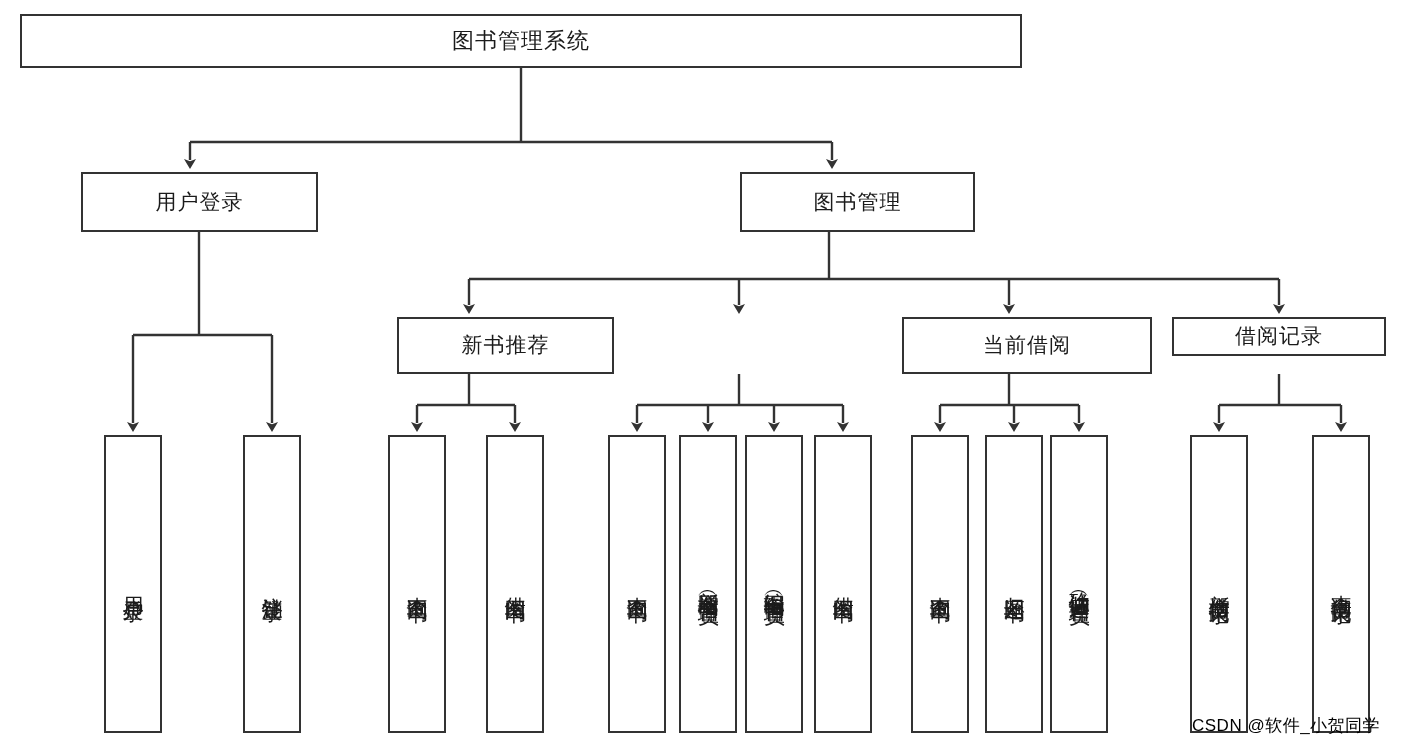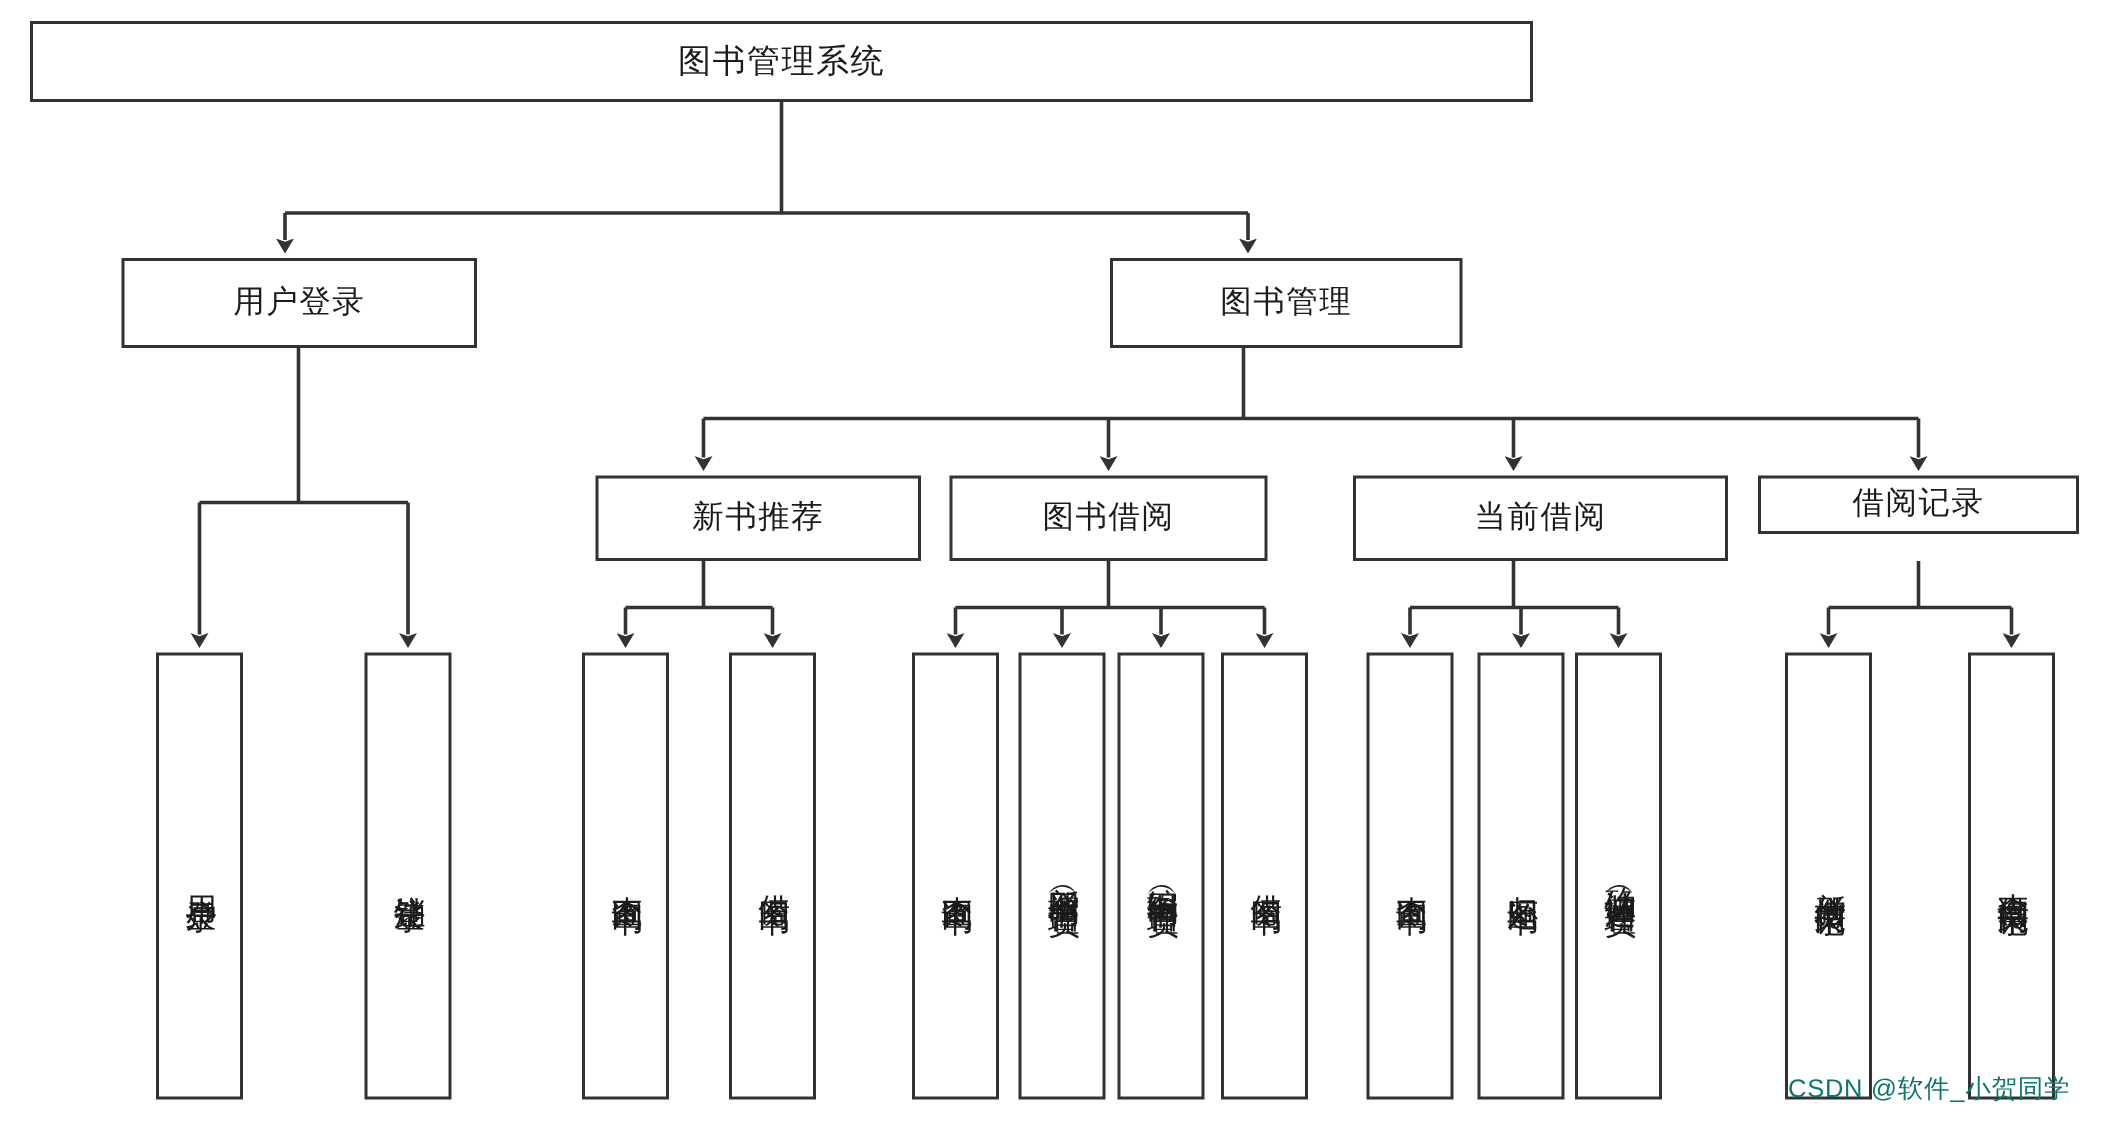--- a/index.html
+++ b/index.html
@@ -54,21 +54,21 @@
     top: 0;
     width: 1405px;
     height: 747px;
     pointer-events: none;
   }
   .watermark {
     position: absolute;
     left: 1192px;
     top: 714px;
     font-size: 17px;
-    color: #0f766e;
+    color: #000000;
     white-space: nowrap;
     letter-spacing: 0.5px;
   }
 </style>
 </head>
 <body>
 
 <div id="canvas">
 
   <svg class="links" viewBox="0 0 1405 747">
@@ -128,23 +128,20 @@
   <div class="node" style="left:81px; top:172px; width:237px; height:60px;">
     <span class="label">用户登录</span>
   </div>
   <div class="node" style="left:740px; top:172px; width:235px; height:60px;">
     <span class="label">图书管理</span>
   </div>
 
   <div class="node" style="left:361px; top:317px; width:217px; height:57px;margin-left:36px;">
     <span class="label">新书推荐</span>
   </div>
-  <div class="node" style="left:633px; top:317px; width:212px; height:57px;">
-    <span class="label">图书借阅</span>
-  </div>
   <div class="node" style="left:902px; top:317px; width:250px; height:57px;">
     <span class="label">当前借阅</span>
   </div>
   <div class="node" style="left:1172px; top:317px; width:214px; height:39px;">
     <span class="label">借阅记录</span>
   </div>
 
   <div class="node vert" style="left:104px; top:435px; width:58px; height:298px;">
     <span class="label">用户登录</span>
   </div>

